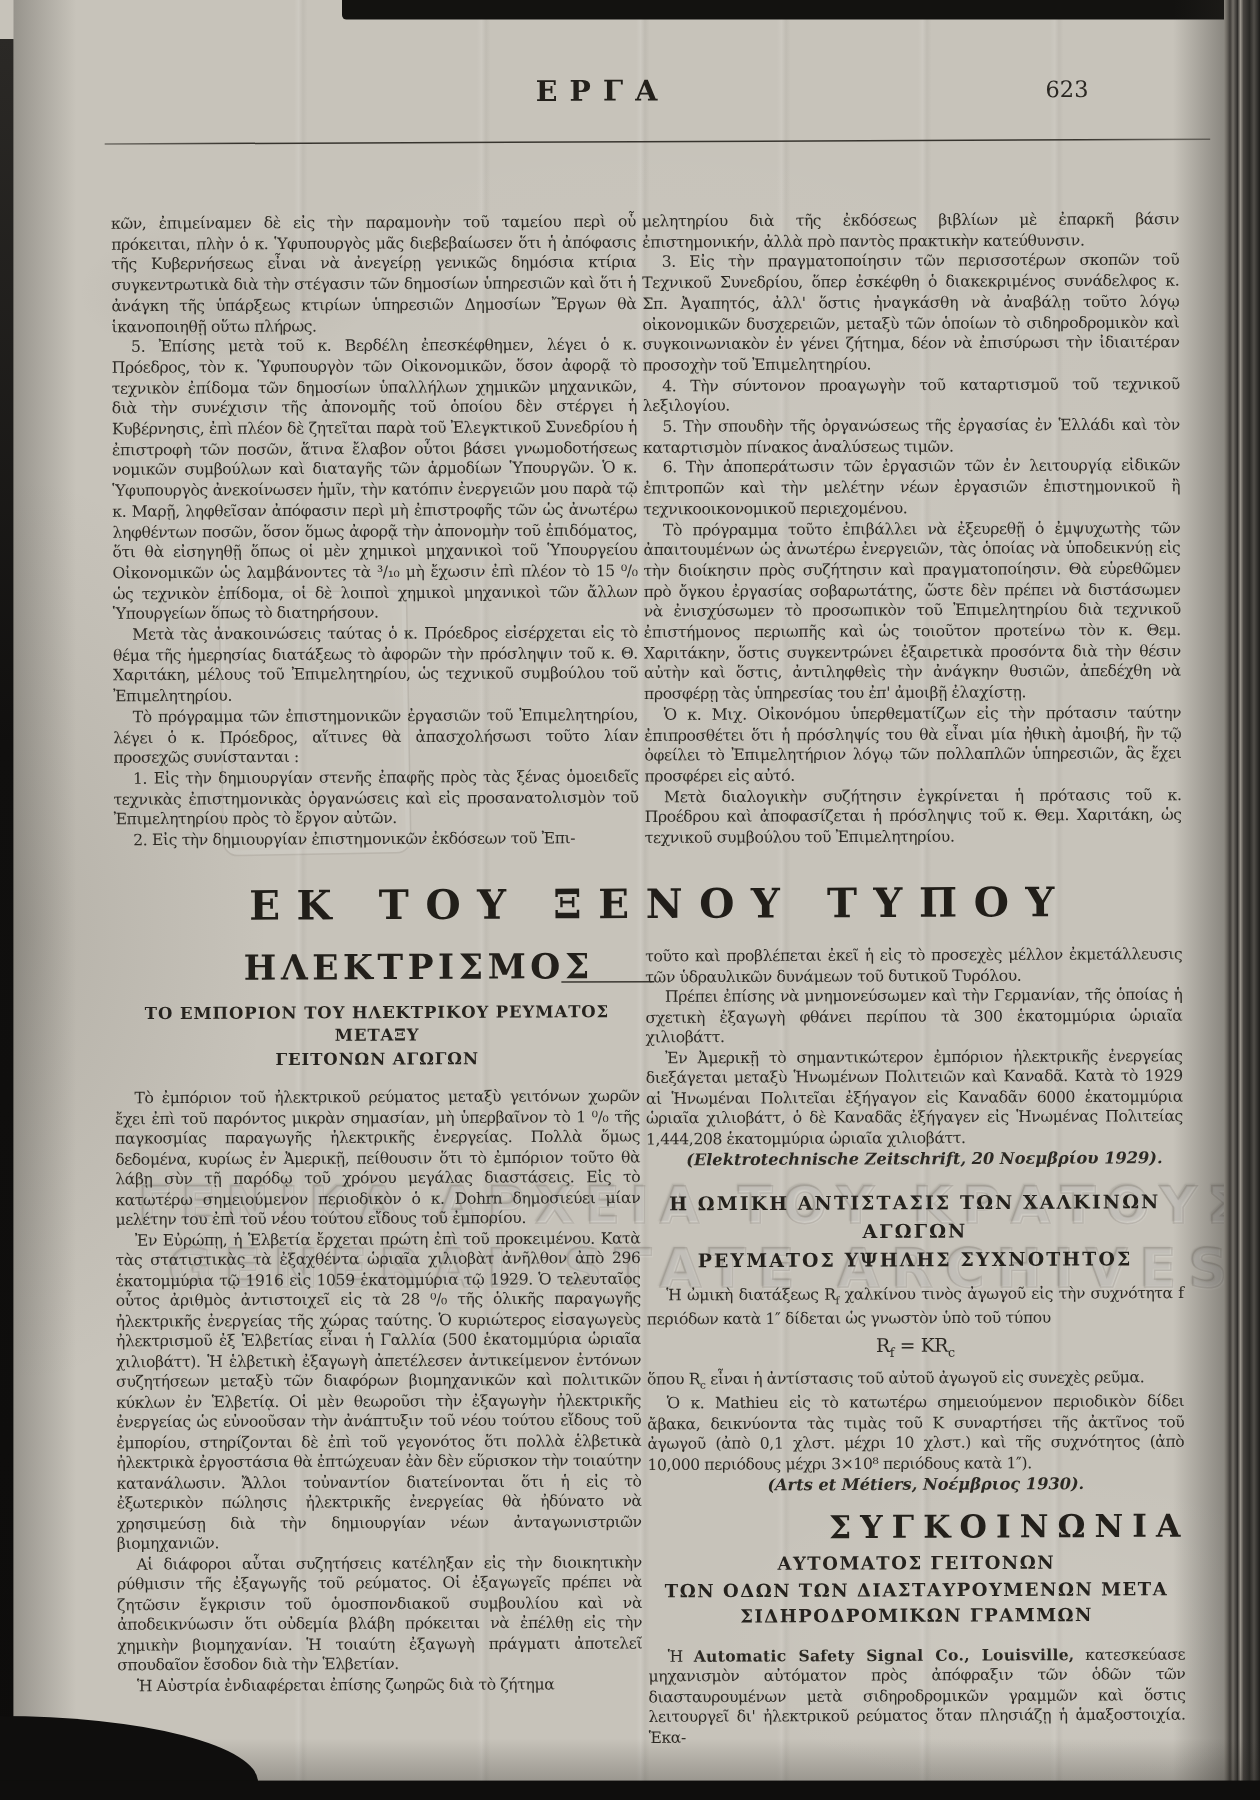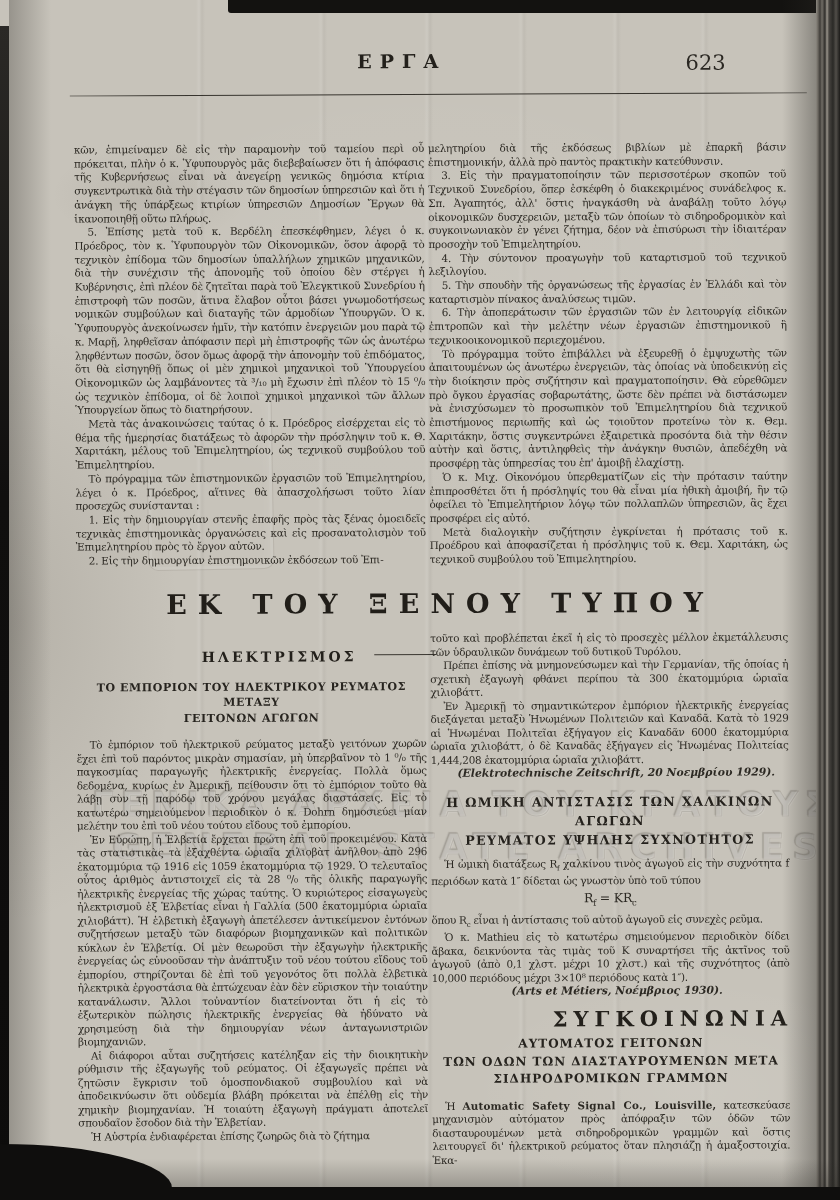--- a/index.html
+++ b/index.html
@@ -16,37 +16,37 @@
       linear-gradient(90deg, transparent 424px, rgba(255,255,255,0.10) 427px, rgba(60,57,52,0.06) 430px, transparent 433px),
       linear-gradient(90deg, transparent 518px, rgba(255,255,255,0.09) 521px, rgba(60,57,52,0.05) 524px, transparent 527px),
       linear-gradient(90deg, transparent 612px, rgba(255,255,255,0.09) 615px, rgba(60,57,52,0.05) 618px, transparent 621px),
       linear-gradient(90deg, transparent 700px, rgba(255,255,255,0.08) 703px, rgba(60,57,52,0.05) 706px, transparent 709px),
       #c7c3ba;}
   .content{position:absolute;left:0;top:0;width:840px;height:1200px;transform:rotate(-0.25deg);
            color:#2c2923;}
   
   .journal-title{position:absolute;top:50px;left:0;width:840px;text-align:center;
       transform:translateX(-16px);font-size:19px;font-weight:bold;letter-spacing:8px;color:#23201b;}
-  .page-number{position:absolute;top:52px;right:112px;font-size:21px;color:#2a2722;}
+  .page-number{position:absolute;top:52px;right:112px;font-size:15px;color:#2a2722;}
   .header-rule{position:absolute;top:94px;left:72px;width:737px;height:1.4px;
       background:linear-gradient(90deg,rgba(45,42,37,.55),#37342e 12%,#37342e 88%,rgba(45,42,37,.55));}
   
   .col{position:absolute;font-size:10.4px;line-height:13.7px;letter-spacing:-0.25px;text-align:justify;}
   .col p{margin:0;text-indent:13px;}
   .col p.noindent{text-indent:0;}
   .tl{left:76px;top:142px;width:350px;}
   .tr{left:430px;top:142px;width:358px;}
   .ll{left:76px;top:638px;width:350px;line-height:13.5px;}
   .lr{left:430px;top:632px;width:358px;line-height:13.5px;}
   
   .section-title{position:absolute;top:588px;left:0;width:840px;text-align:center;
       transform:translateX(20px);font-size:27px;font-weight:bold;letter-spacing:11px;color:#211e19;}
   .section-rule{position:absolute;top:654px;left:374px;width:62px;height:1.3px;background:#3a3731;}
   
-  .h-electric{font-size:14px;font-weight:bold;letter-spacing:3px;text-align:center;margin:12px 0 15px 56px;color:#23201b;}
+  .h-electric{font-size:23px;font-weight:bold;letter-spacing:3px;text-align:center;margin:0 0 15px 56px;color:#23201b;}
   .subhead{font-size:11px;font-weight:bold;letter-spacing:0.6px;text-align:center;line-height:15.5px;margin:0 0 12px 0;color:#26231e;text-indent:0;}
   .h-ohmic{font-size:12.6px;font-weight:bold;letter-spacing:1.4px;text-align:center;line-height:19px;margin:12px 0 8px 0;color:#24211c;}
   .h-transport{font-size:21px;font-weight:bold;letter-spacing:6px;text-align:center;margin:14px 0 10px 0;transform:translateX(62px);color:#23201b;}
   .sub-transport{font-size:12px;font-weight:bold;letter-spacing:1px;text-align:center;line-height:17.5px;margin:0 0 11px 0;color:#26231e;text-indent:0;}
   .citation{font-style:italic;font-weight:bold;text-align:center;font-size:10.8px;margin:5px 0 4px 0;text-indent:0;letter-spacing:0;}
   .formula{text-align:center;font-size:12.5px;margin:3px 0;text-indent:0;}
   sub{font-size:0.68em;}
   .latin-em{font-weight:bold;letter-spacing:0.2px;}
   
   .wm{position:absolute;font-family:"DejaVu Sans","Liberation Sans",sans-serif;font-weight:bold;

